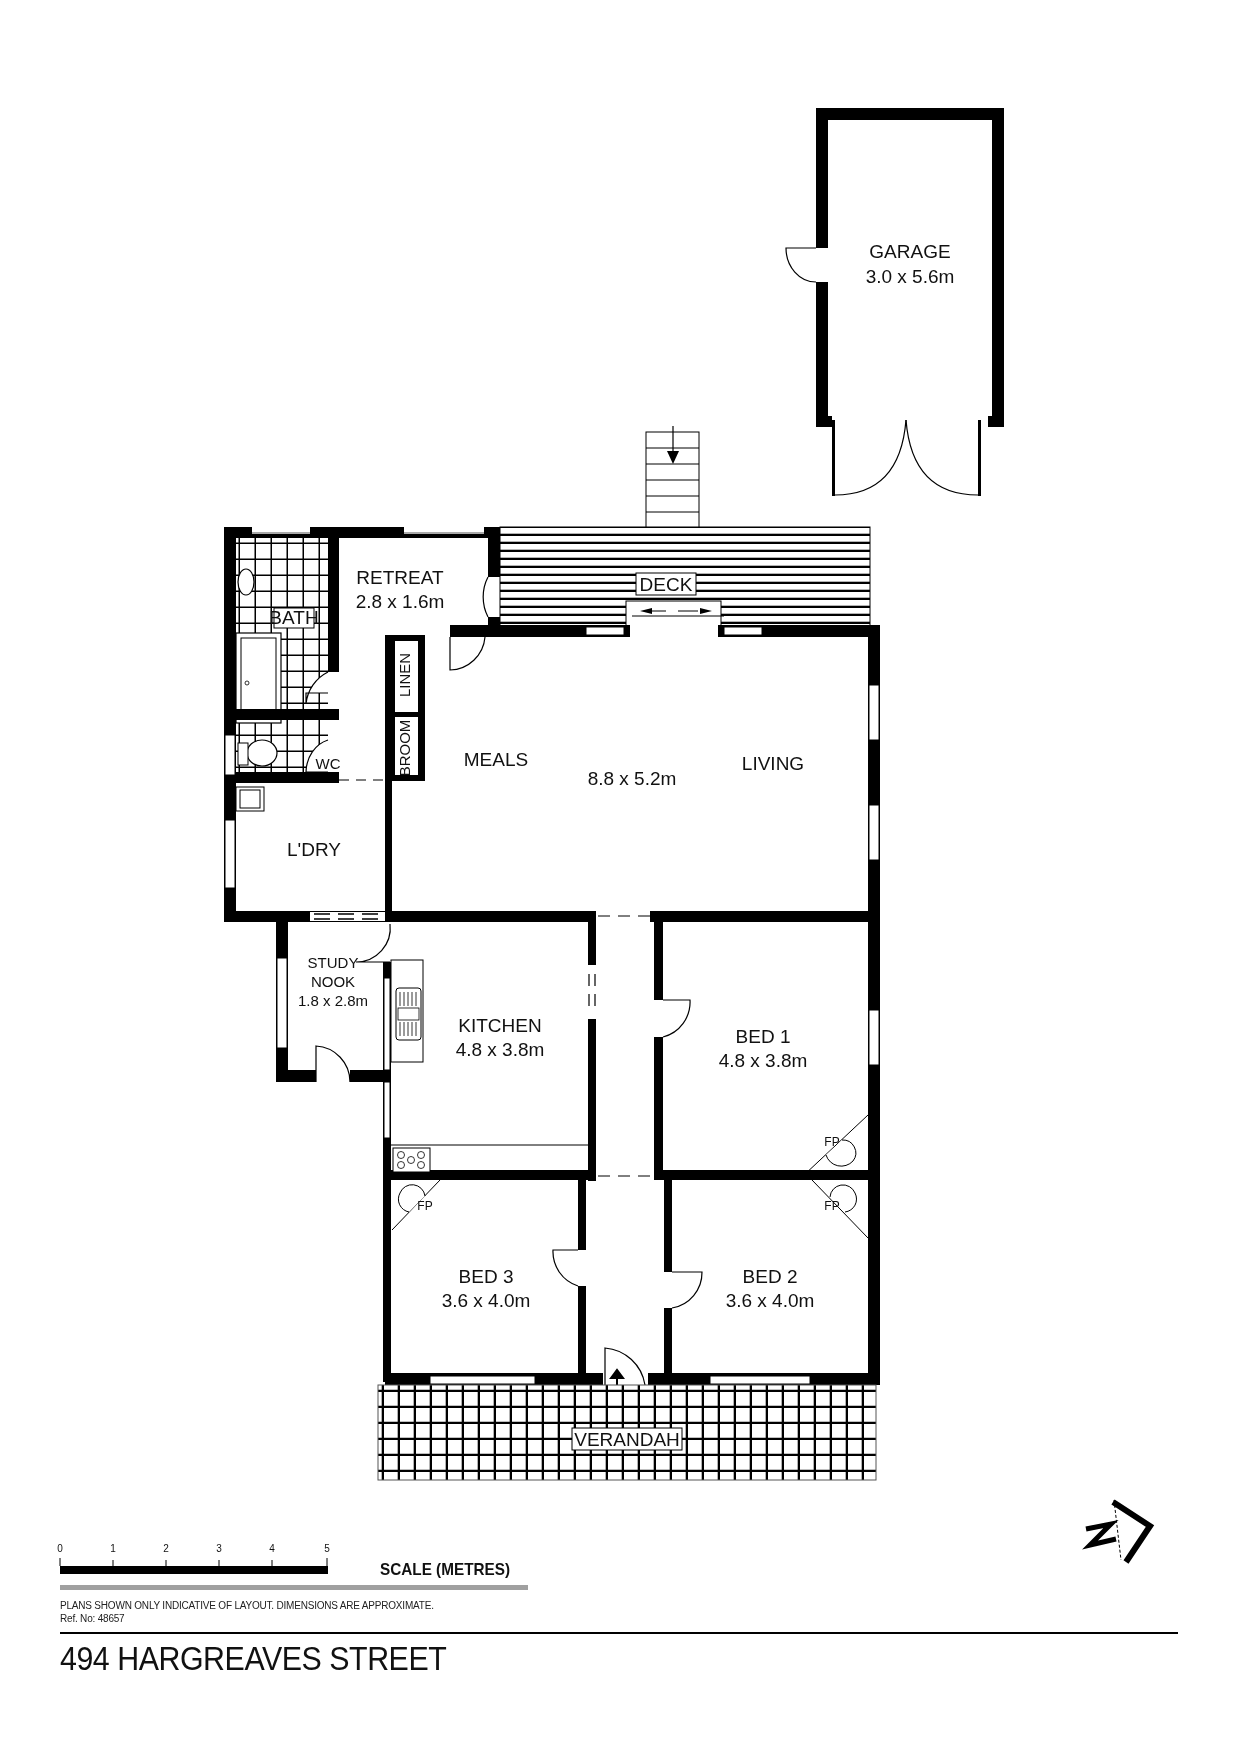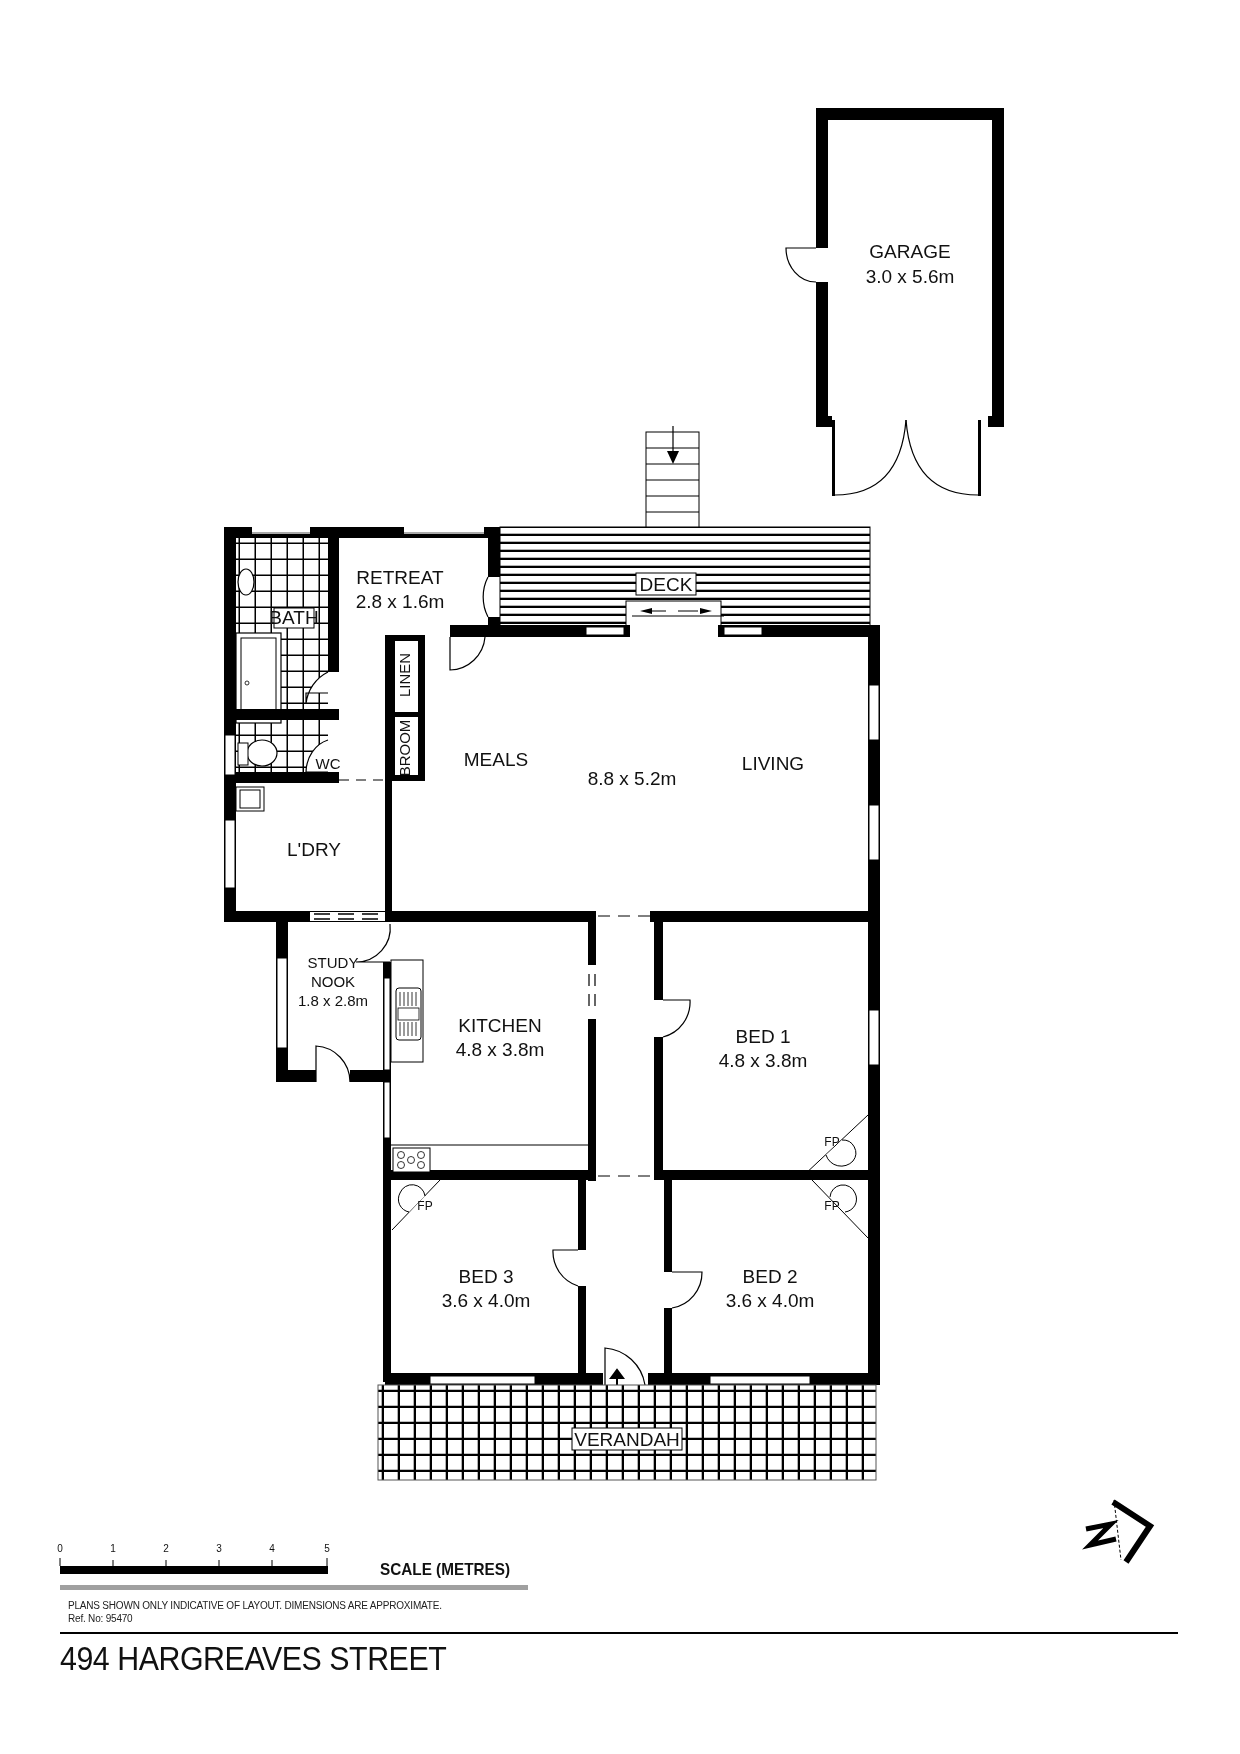--- a/index.html
+++ b/index.html
@@ -2,21 +2,21 @@
 <html><head>
 <meta charset="utf-8">
 <style>
   html,body{margin:0;padding:0;background:#fff;}
   body{width:1240px;height:1754px;position:relative;overflow:hidden;font-family:"Liberation Sans",sans-serif;}
   svg{position:absolute;left:0;top:0;}
   .lbl{font-family:"Liberation Sans",sans-serif;fill:#111;}
   .room{font-size:19px;}
   .small{font-size:15px;}
   .tiny{font-size:10px;}
-  .note{position:absolute;left:68px;font-size:10px;color:#222;letter-spacing:-0.2px;}
+  .note{position:absolute;left:60px;font-size:10px;color:#222;letter-spacing:-0.2px;}
   .title{position:absolute;left:60px;top:1640px;font-size:33px;color:#111;letter-spacing:-0.5px;transform:scaleX(0.92);transform-origin:left;}
   .scale-title{position:absolute;left:380px;top:1560px;font-size:17px;font-weight:bold;color:#111;transform:scaleX(0.9);transform-origin:left;}
 </style>
 </head>
 <body>
 
 <svg width="1240" height="1754" viewBox="0 0 1240 1754">
   <defs>
     <pattern id="tiles" x="0" y="0" width="16" height="16" patternUnits="userSpaceOnUse">
       <rect width="16" height="16" fill="#fff"></rect>
@@ -261,14 +261,14 @@
     <text x="219" y="1552" class="lbl tiny" text-anchor="middle">3</text>
     <text x="272" y="1552" class="lbl tiny" text-anchor="middle">4</text>
     <text x="327" y="1552" class="lbl tiny" text-anchor="middle">5</text>
     <rect x="60" y="1585" width="468" height="5" fill="#a0a0a0"></rect>
   </g>
   <rect x="60" y="1632" width="1118" height="2" fill="#000"></rect>
 </svg>
 
 <div class="scale-title">SCALE (METRES)</div>
 <div class="note" style="top:1600px">PLANS SHOWN ONLY INDICATIVE OF LAYOUT.  DIMENSIONS ARE APPROXIMATE.</div>
-<div class="note" style="top:1613px">Ref. No: 95470</div>
+<div class="note" style="top:1613px">Ref. No: 48657</div>
 <div class="title">494 HARGREAVES STREET</div>
 
 </body></html>

